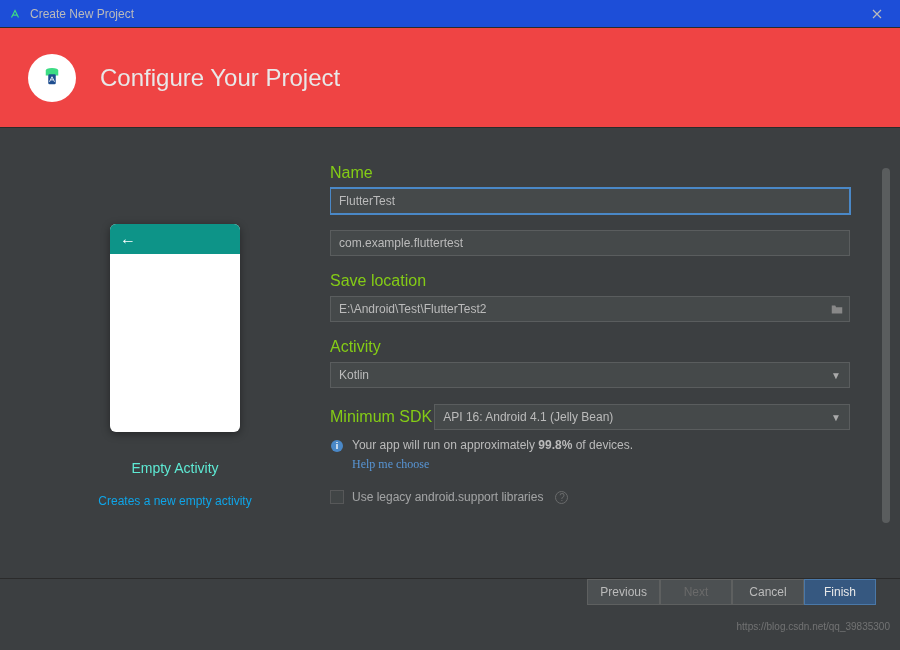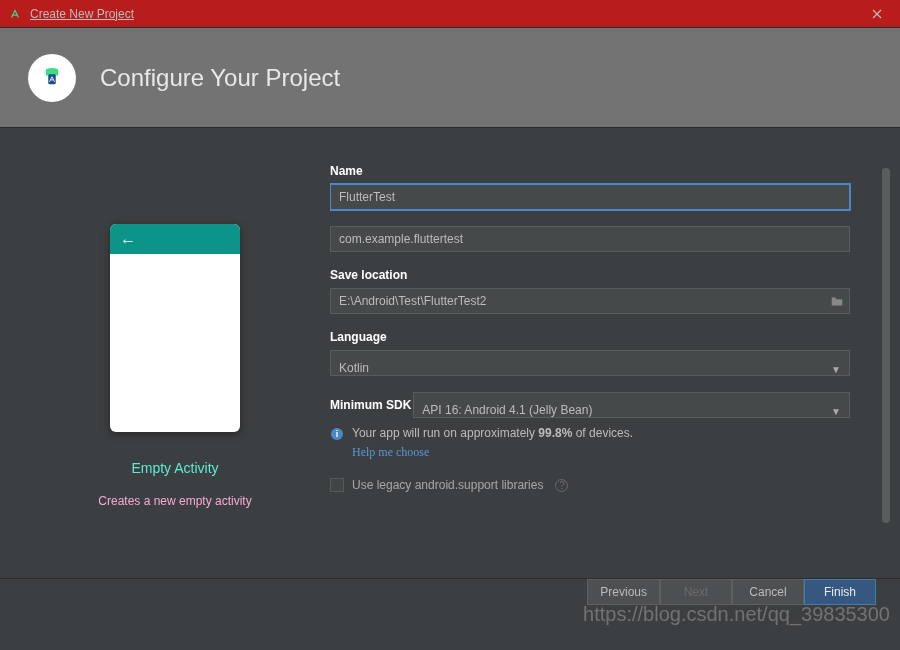--- a/index.html
+++ b/index.html
@@ -8,46 +8,45 @@
       background: #3c3f41;
       font-family: "Segoe UI", Arial, sans-serif;
       color: #bbbbbb;
       font-size: 13px;
       overflow: hidden;
       position: relative;
     }
     
     .titlebar {
       height: 28px;
-      background: #b91c1c;
+      background: #1d4ed8;
       border-bottom: 1px solid #2b2b2b;
       display: flex;
       align-items: center;
       padding: 0 8px;
-      text-decoration: underline;
     }
     .titlebar .app-icon {
       width: 14px; height: 14px;
       margin-right: 8px;
       position: relative;
     }
     .app-icon svg { width: 14px; height: 14px; }
     .titlebar-title { font-size: 12px; color: #bbbbbb; }
     .titlebar-close {
       margin-left: auto;
       width: 30px; height: 28px;
       display: flex; align-items: center; justify-content: center;
       color: #bbbbbb;
       cursor: pointer;
     }
     .titlebar-close svg { width: 10px; height: 10px; }
     
     .header {
       height: 100px;
-      background: #737373;
+      background: #ef4444;
       border-bottom: 1px solid #2b2b2b;
       display: flex;
       align-items: center;
       padding: 0 28px;
     }
     .header-icon {
       width: 48px; height: 48px;
       background: #fff;
       border-radius: 50%;
       display: flex; align-items: center; justify-content: center;
@@ -93,42 +92,41 @@
       color: #fff;
       font-size: 16px;
     }
     .preview-title {
       margin-top: 28px;
       color: #5eead4;
       font-size: 14px;
     }
     .preview-desc {
       margin-top: 18px;
-      color: #f9a8d4;
+      color: #0ea5e9;
       font-size: 12px;
     }
     
     .form {
       flex: 1;
       padding-right: 30px;
       overflow: hidden;
       position: relative;
     }
     .form-inner {
       height: 100%;
     }
     .field {
       margin-bottom: 16px;
     }
     .field-label {
-      font-size: 12px;
-      color: #ffffff;
+      font-size: 16px;
+      color: #84cc16;
       margin-bottom: 6px;
       display: block;
-      font-weight: bold;
     }
     .text-input {
       width: 100%;
       height: 26px;
       background: #45494a;
       border: 1px solid #5a5d5e;
       color: #bbbbbb;
       padding: 0 8px;
       font-size: 12px;
       outline: none;
@@ -152,21 +150,21 @@
     .input-suffix svg { width: 14px; height: 14px; }
     .select-input {
       width: 100%;
       height: 26px;
       background: #45494a;
       border: 1px solid #5a5d5e;
       color: #bbbbbb;
       padding: 0 8px;
       font-size: 12px;
       display: flex;
-      align-items: flex-end;
+      align-items: center;
       justify-content: space-between;
     }
     .select-arrow {
       color: #aaa;
       font-size: 10px;
     }
     .sdk-row {
       display: flex;
       align-items: center;
       gap: 2px;
@@ -277,23 +275,23 @@
     }
     .btn.primary {
       background: #365880;
       border: 1px solid #4a78a8;
       color: #e8e8e8;
     }
     
     .watermark {
       position: absolute;
       right: 10px;
-      bottom: 24px;
+      bottom: 18px;
       color: #888;
-      font-size: 20px;
+      font-size: 10px;
       opacity: 0.7;
       pointer-events: none;
     }
   </style>
 </head>
 <body>
 
 <div class="titlebar">
   <span class="app-icon">
     <svg viewBox="0 0 24 24">
@@ -349,21 +347,21 @@
           <input class="text-input" value="E:\Android\Test\FlutterTest2" style="">
           <span class="input-suffix">
             <svg viewBox="0 0 16 16">
                 <path d="M2 4 h4 l1 2 h7 v7 h-12 z" fill="#888"></path>
               </svg>
           </span>
         </div>
       </div>
       
       <div class="field">
-        <label class="field-label">Language</label>
+        <label class="field-label">Activity</label>
         <div class="select-input">
           <span>Kotlin</span>
           <span class="select-arrow">▼</span>
         </div>
       </div>
       
       <div class="sdk-row">
         <label class="field-label">Minimum SDK</label>
         <div class="select-input">
           <span>API 16: Android 4.1 (Jelly Bean)</span>

